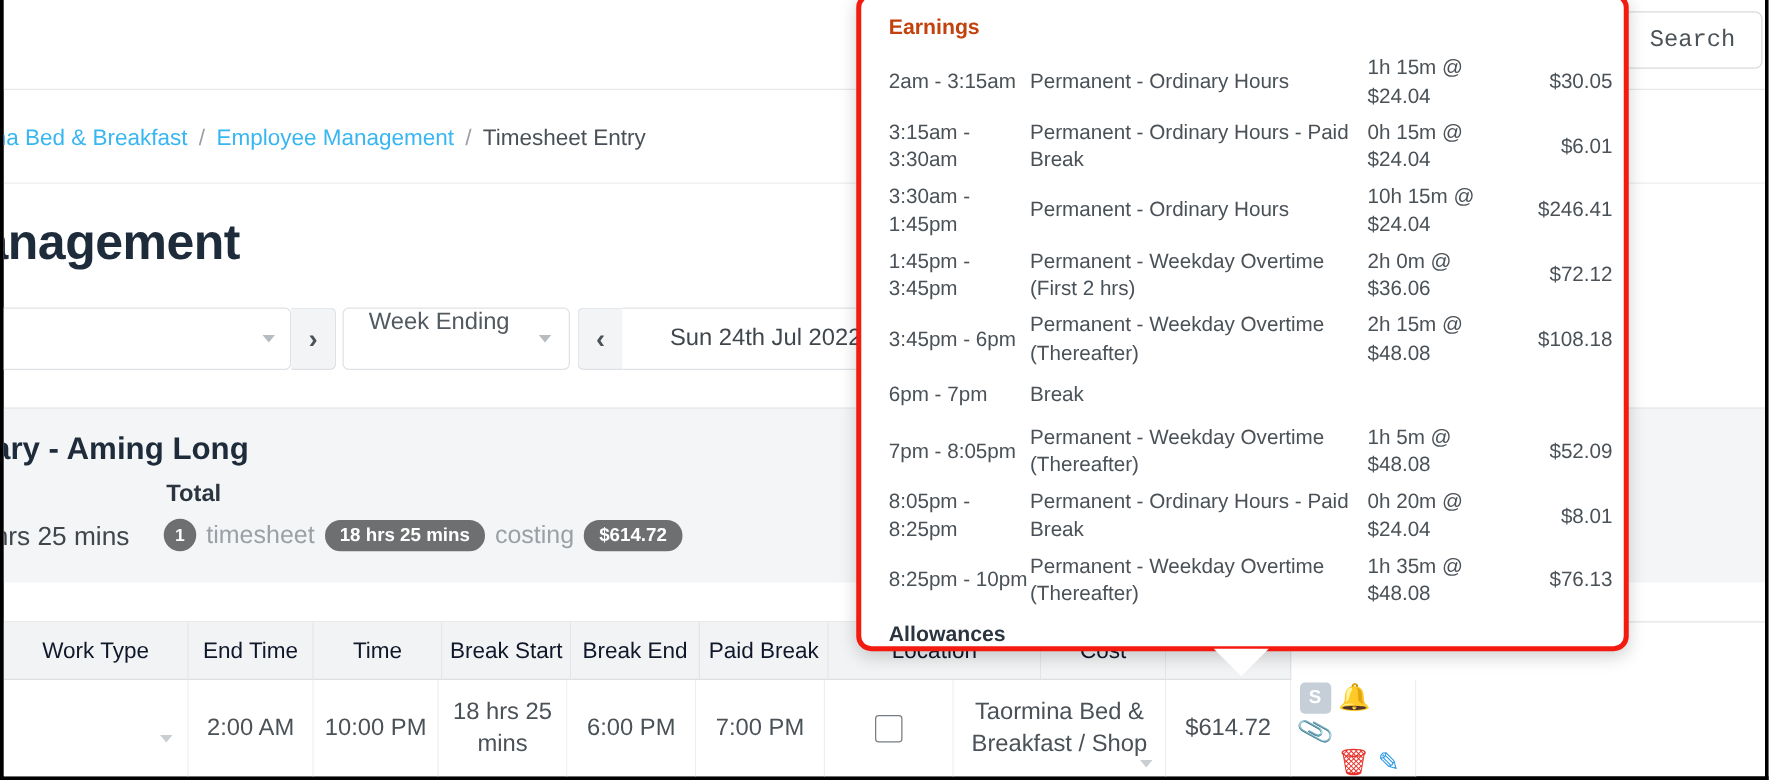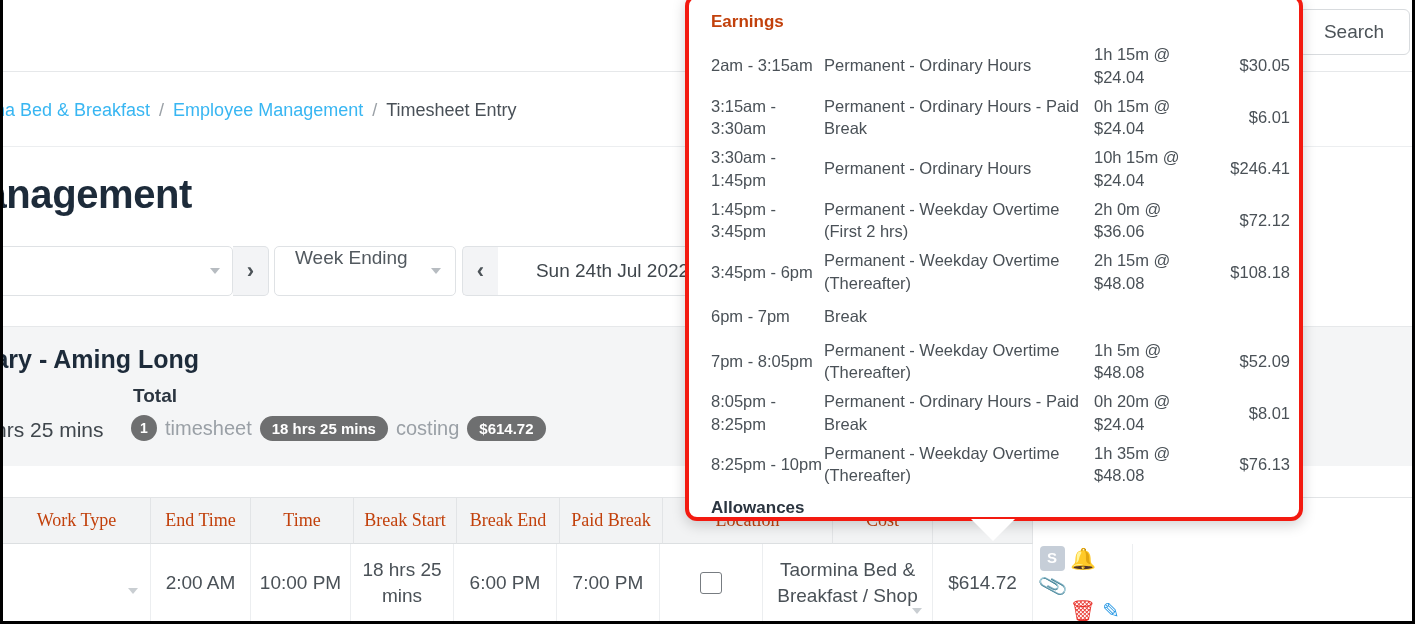--- a/index.html
+++ b/index.html
@@ -28,21 +28,21 @@
     position: absolute; right: 115px; top: 18px;
     width: 26px; height: 26px; border-radius: 50%;
     background: #7b7f85;
   }
   .search-btn {
     position: absolute; right: 8px; top: 9px;
     width: 112px; height: 46px;
     border: 1px solid #d8dbde; border-radius: 6px;
     background: #fff;
     display: flex; align-items: center; justify-content: center;
-    font-size: 19px; color: #4c5358;
+    font-size: 19px; color: #4c5358; font-family: Liberation Mono, monospace;
   }
 
   
   .breadcrumb {
     position: absolute; left: 0; top: 100px;
     display: flex; align-items: center; gap: 9px;
     font-size: 18px; color: #5a6068;
     white-space: nowrap;
   }
   .breadcrumb .crumb-link { color: #38b6f2; }
@@ -141,23 +141,23 @@
     padding: 4px 12px; font-size: 15px; font-weight: bold;
   }
 
   
   .tbl {
     position: absolute; left: 0; top: 497px; width: 1415px;
     border-top: 1px solid #e2e4e6;
   }
   .tbl-row { display: flex; }
   .th {
-    background: #f2f3f4; color: #c2410c; font-size: 18px;
+    background: #f2f3f4; color: #0f172a; font-size: 18px;
     height: 46px; display: flex; align-items: center; justify-content: center;
-    border-right: 1px solid #e2e4e6; border-bottom: 1px solid #dcdfe1; font-family: Liberation Serif, serif;
+    border-right: 1px solid #e2e4e6; border-bottom: 1px solid #dcdfe1;
   }
   .td {
     background: #fff; color: #4a5157; font-size: 19px;
     height: 78px; display: flex; align-items: center; justify-content: center;
     border-right: 1px solid #eceef0;
     text-align: center; line-height: 1.35; position: relative;
   }
   .c0 { width: 148px; }
   .c1 { width: 100px; }
   .c2 { width: 100px; }

